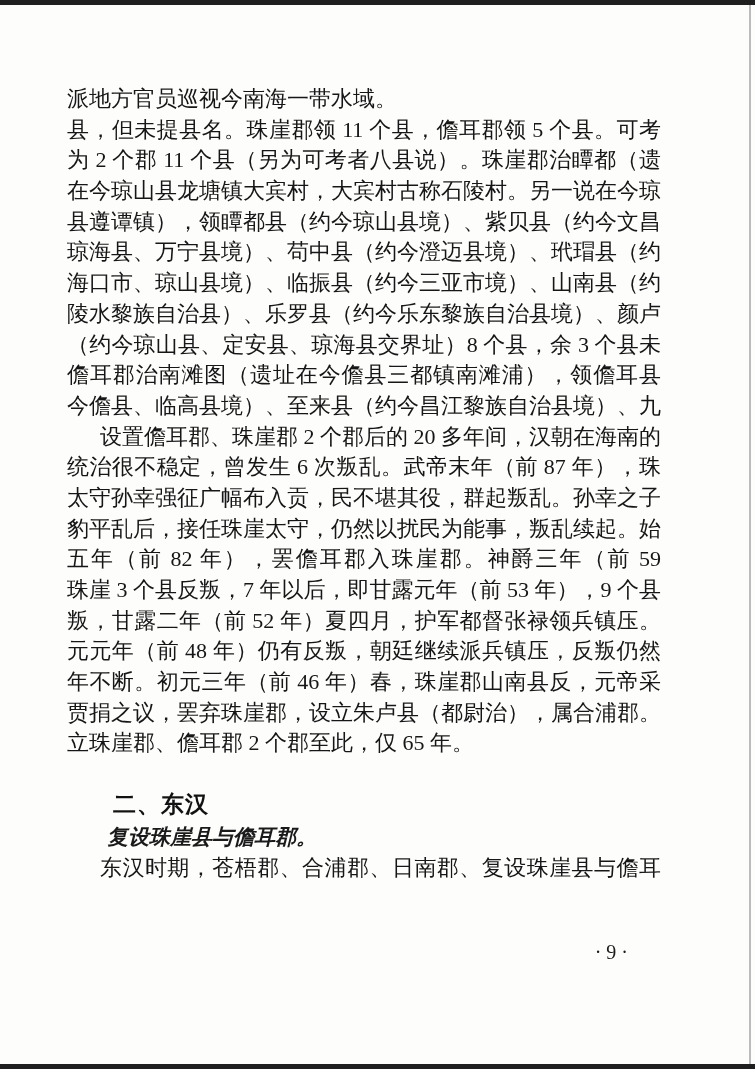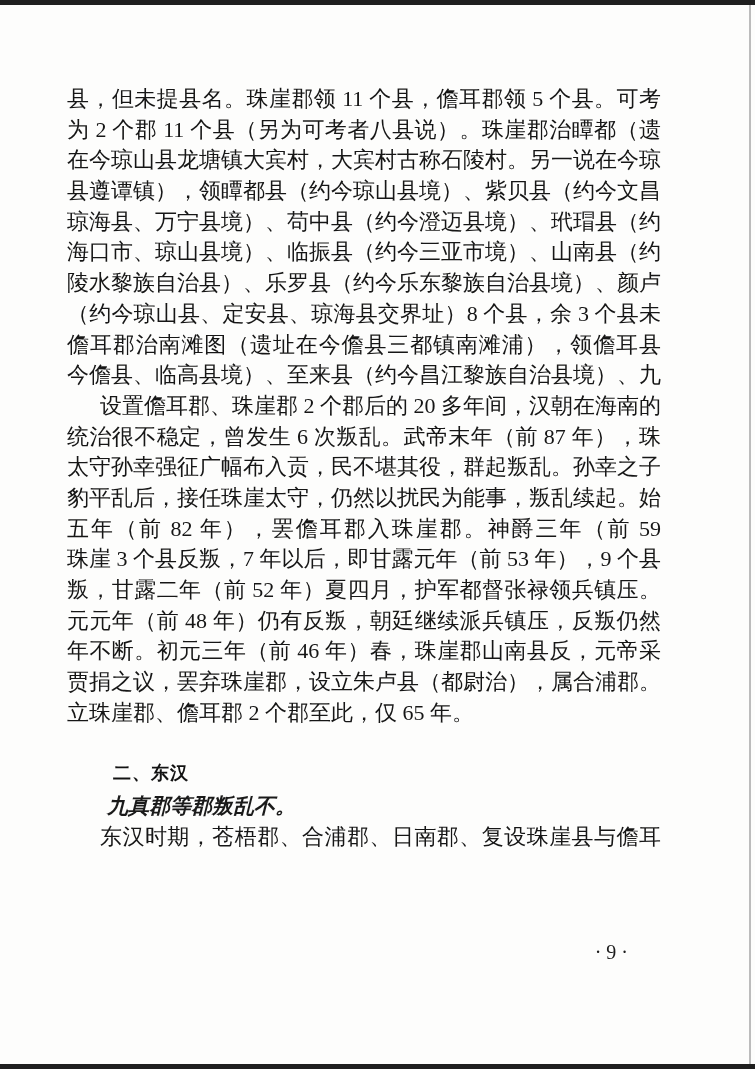--- a/index.html
+++ b/index.html
@@ -51,21 +51,21 @@
   .line.fill {
     white-space: normal;
     text-align: justify;
     text-align-last: justify;
     overflow: hidden;
   }
   .line.body.indent { text-indent: 33px; }
   .line.heading {
     font-family: "Liberation Sans", "DejaVu Sans", sans-serif;
     font-weight: 700;
-    font-size: 18px;
+    font-size: 23px;
     line-height: 34px;
     height: 34px;
     text-indent: 46px;
     text-align: left;
     letter-spacing: 1px;
     color: #121212;
   }
   .line.kai {
     font-style: italic;
     font-weight: 600;
@@ -86,20 +86,21 @@
     color: #1c1c1c;
     font-family: "Liberation Serif", "DejaVu Serif", serif;
   }
 </style>
 </head>
 <body>
 
 <div class="page">
   <div class="edge-top"></div>
   <div class="text-block">
+      <div class="line body">派地方官员巡视今南海一带水域。</div>
       <div class="line body fill">县，但未提县名。珠崖郡领 11 个县，儋耳郡领 5 个县。可考者</div>
       <div class="line body fill">为 2 个郡 11 个县（另为可考者八县说）。珠崖郡治瞫都（遗址</div>
       <div class="line body fill">在今琼山县龙塘镇大宾村，大宾村古称石陵村。另一说在今琼山</div>
       <div class="line body fill">县遵谭镇），领瞫都县（约今琼山县境）、紫贝县（约今文昌县、</div>
       <div class="line body fill">琼海县、万宁县境）、苟中县（约今澄迈县境）、玳瑁县（约今</div>
       <div class="line body fill">海口市、琼山县境）、临振县（约今三亚市境）、山南县（约今</div>
       <div class="line body fill">陵水黎族自治县）、乐罗县（约今乐东黎族自治县境）、颜卢县</div>
       <div class="line body fill">（约今琼山县、定安县、琼海县交界址）8 个县，余 3 个县未详；</div>
       <div class="line body fill">儋耳郡治南滩图（遗址在今儋县三都镇南滩浦），领儋耳县（约</div>
       <div class="line body fill">今儋县、临高县境）、至来县（约今昌江黎族自治县境）、九龙</div>
@@ -109,19 +110,19 @@
       <div class="line body fill">豹平乱后，接任珠崖太守，仍然以扰民为能事，叛乱续起。始元</div>
       <div class="line body fill">五年（前 82 年），罢儋耳郡入珠崖郡。神爵三年（前 59 年），</div>
       <div class="line body fill">珠崖 3 个县反叛，7 年以后，即甘露元年（前 53 年），9 个县反</div>
       <div class="line body fill">叛，甘露二年（前 52 年）夏四月，护军都督张禄领兵镇压。初</div>
       <div class="line body fill">元元年（前 48 年）仍有反叛，朝廷继续派兵镇压，反叛仍然连</div>
       <div class="line body fill">年不断。初元三年（前 46 年）春，珠崖郡山南县反，元帝采纳</div>
       <div class="line body fill">贾捐之议，罢弃珠崖郡，设立朱卢县（都尉治），属合浦郡。自</div>
       <div class="line body">立珠崖郡、儋耳郡 2 个郡至此，仅 65 年。</div>
       <div class="gap"></div>
       <div class="line heading indent">二、东汉</div>
-      <div class="line kai indent">九真郡等郡叛乱不。</div>
+      <div class="line kai indent">复设珠崖县与儋耳郡。</div>
       <div class="line body fill indent">东汉时期，苍梧郡、合浦郡、日南郡、复设珠崖县与儋耳郡</div>
     </div>
   <div class="pagenum">·9·</div>
   <div class="edge-right"></div>
   <div class="edge-bottom"></div>
 </div>
 
 </body></html>

